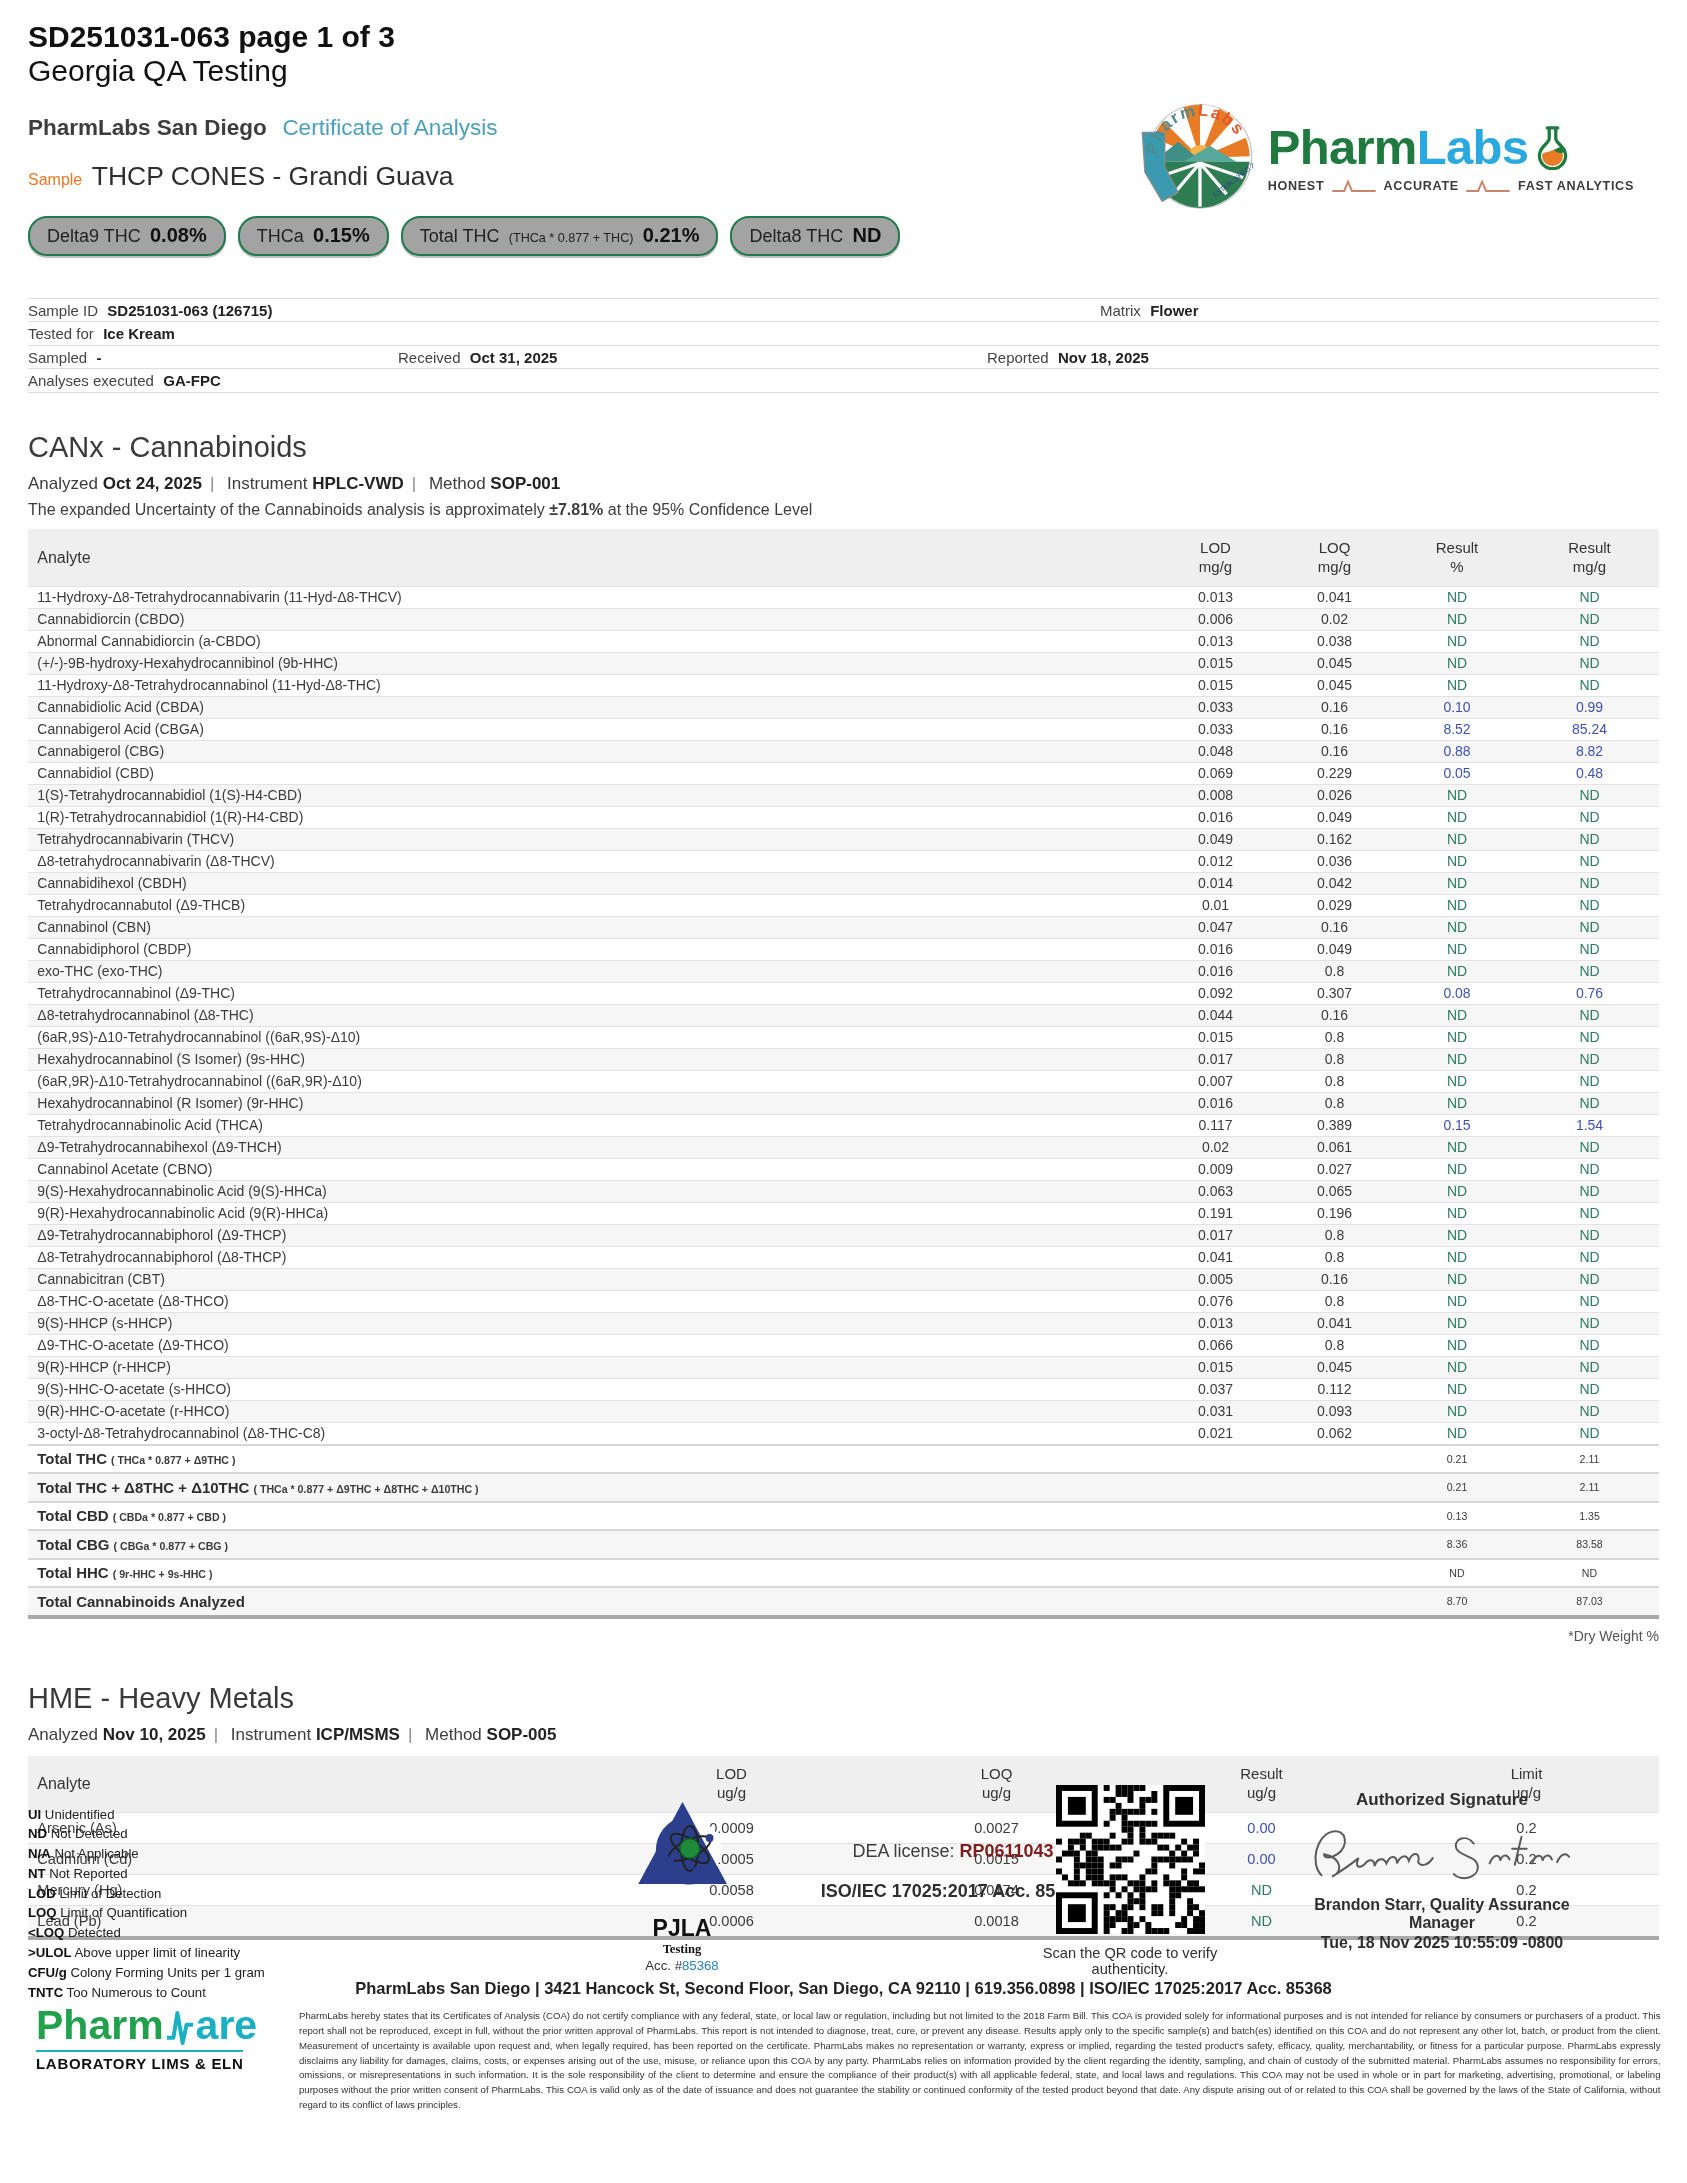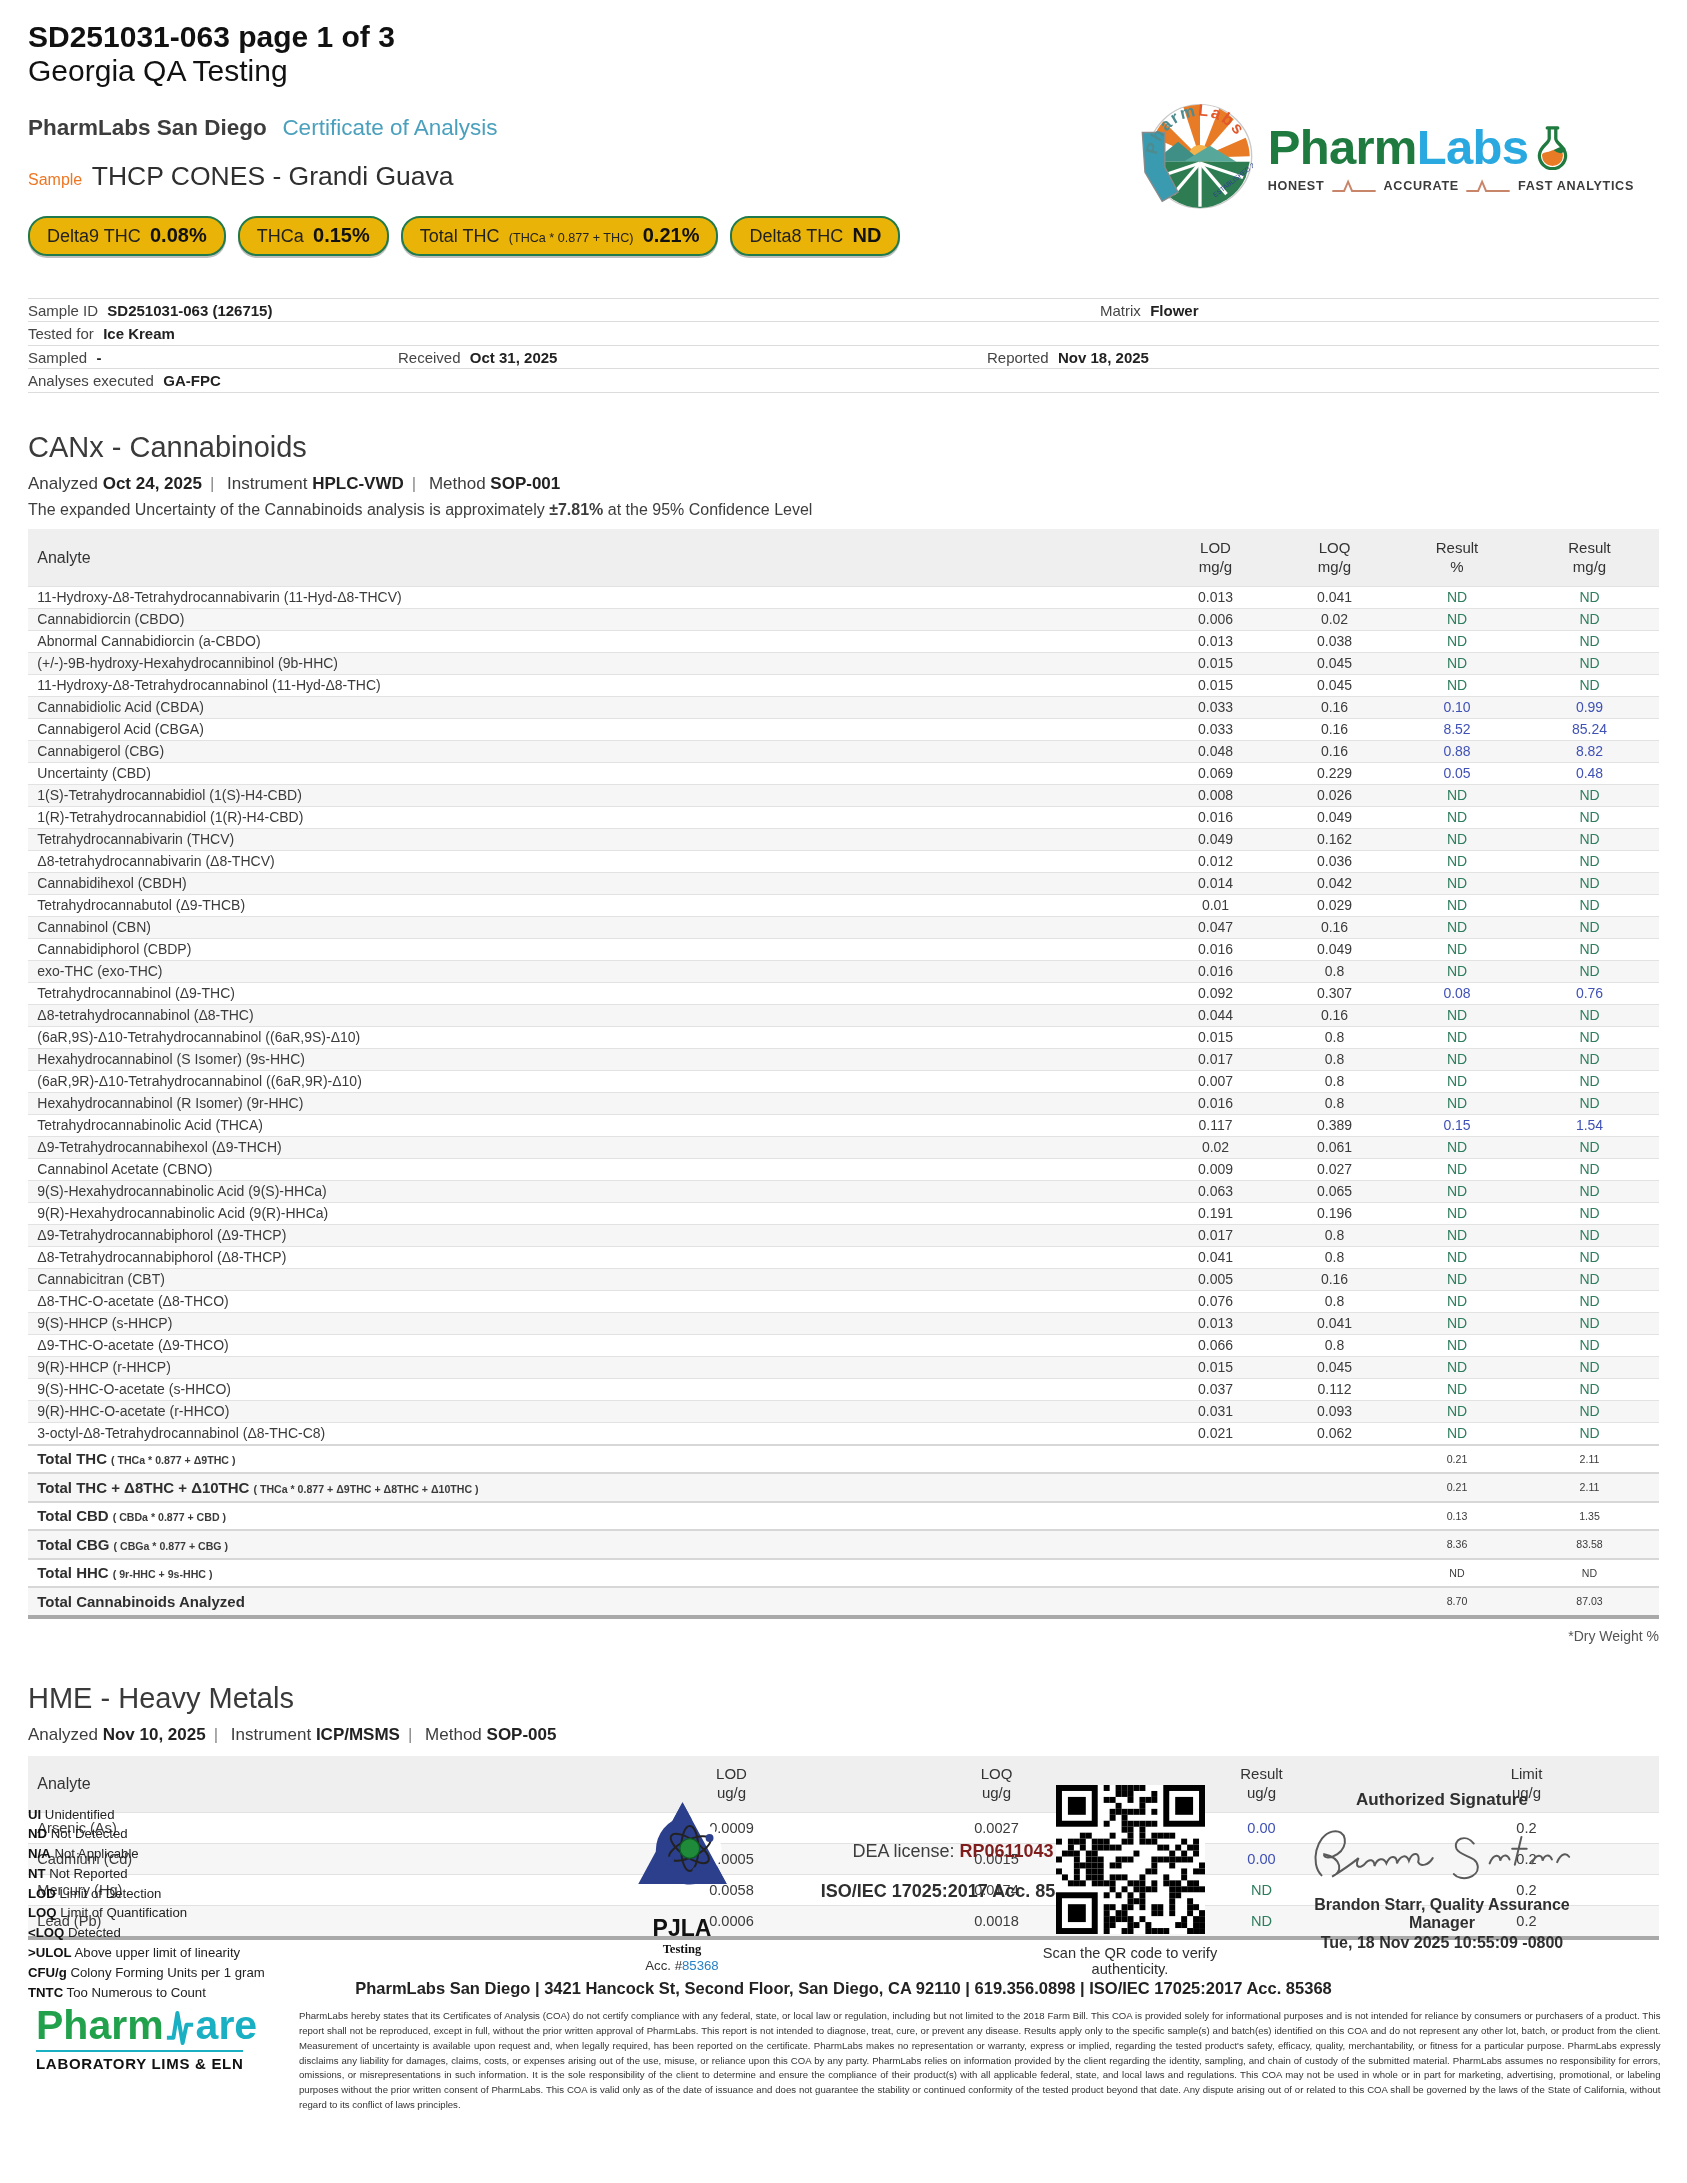--- a/index.html
+++ b/index.html
@@ -18,21 +18,21 @@
   .sample-name{font-size:26.5px;font-weight:normal;color:#2f2f2f;margin-top:41px;}
   
   .brand{position:absolute;top:98px;right:53px;display:flex;align-items:center;gap:14.6px;}
   .wordmark{font-size:49px;font-weight:bold;letter-spacing:-0.7px;display:flex;align-items:center;}
   .wm-pharm{color:#1e7a3e;}
   .wm-labs{color:#2aa9e0;}
   .tagline{margin-top:4px;font-size:12.6px;color:#3b3b3b;font-weight:bold;letter-spacing:0.7px;display:flex;align-items:center;gap:6.6px;}
   .peak{color:#c9856a;}
   
   .badges{display:flex;gap:12px;margin-top:24px;}
-  .badge{border:2px solid #1f7a4d;background:#eab308;border-radius:19px;padding:6.6px 17px;display:flex;align-items:baseline;gap:9.3px;box-shadow:0 2px 0 rgba(0,0,0,.25);}
+  .badge{border:2px solid #1f7a4d;background:#a3a3a3;border-radius:19px;padding:6.6px 17px;display:flex;align-items:baseline;gap:9.3px;box-shadow:0 2px 0 rgba(0,0,0,.25);}
   .b-label{font-size:18px;color:#222;}
   .b-formula{font-size:12.6px;color:#222;}
   .b-value{font-size:20px;font-weight:bold;color:#111;}
   
   .info{margin-top:42px;border-top:1.3px solid #dcdcdc;}
   .info-row{position:relative;height:22.5px;border-bottom:1.3px solid #dcdcdc;font-size:15px;}
   .info-item{position:absolute;top:3.3px;white-space:nowrap;}
   .p0{left:0;} .p2{left:370px;} .p3{left:959px;} .pmatrix{left:1072px;}
   .i-label{color:#454545;}
   .i-value{font-weight:bold;color:#222;margin-left:9.3px;}
@@ -233,21 +233,21 @@
             <div class="td c-mgg v-blue">85.24</div>
           </div>
           <div class="tr">
             <div class="td-analyte">Cannabigerol (CBG)</div>
             <div class="td c-lod v-dark">0.048</div>
             <div class="td c-loq v-dark">0.16</div>
             <div class="td c-pct v-blue">0.88</div>
             <div class="td c-mgg v-blue">8.82</div>
           </div>
           <div class="tr">
-            <div class="td-analyte">Uncertainty (CBD)</div>
+            <div class="td-analyte">Cannabidiol (CBD)</div>
             <div class="td c-lod v-dark">0.069</div>
             <div class="td c-loq v-dark">0.229</div>
             <div class="td c-pct v-blue">0.05</div>
             <div class="td c-mgg v-blue">0.48</div>
           </div>
           <div class="tr">
             <div class="td-analyte">1(S)-Tetrahydrocannabidiol (1(S)-H4-CBD)</div>
             <div class="td c-lod v-dark">0.008</div>
             <div class="td c-loq v-dark">0.026</div>
             <div class="td c-pct v-nd">ND</div>

